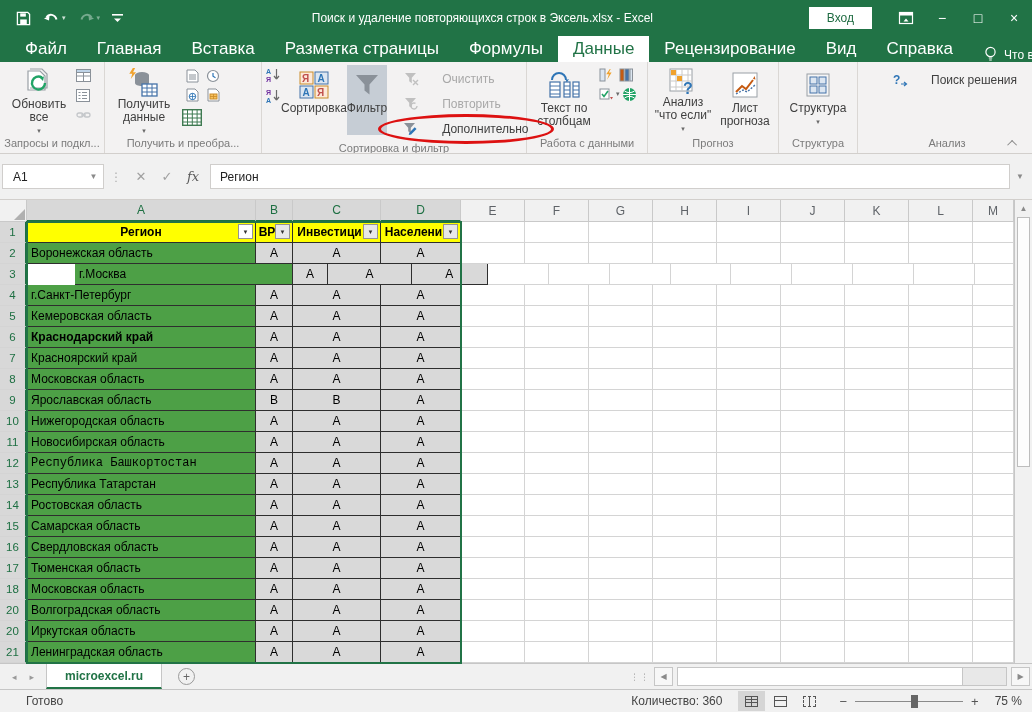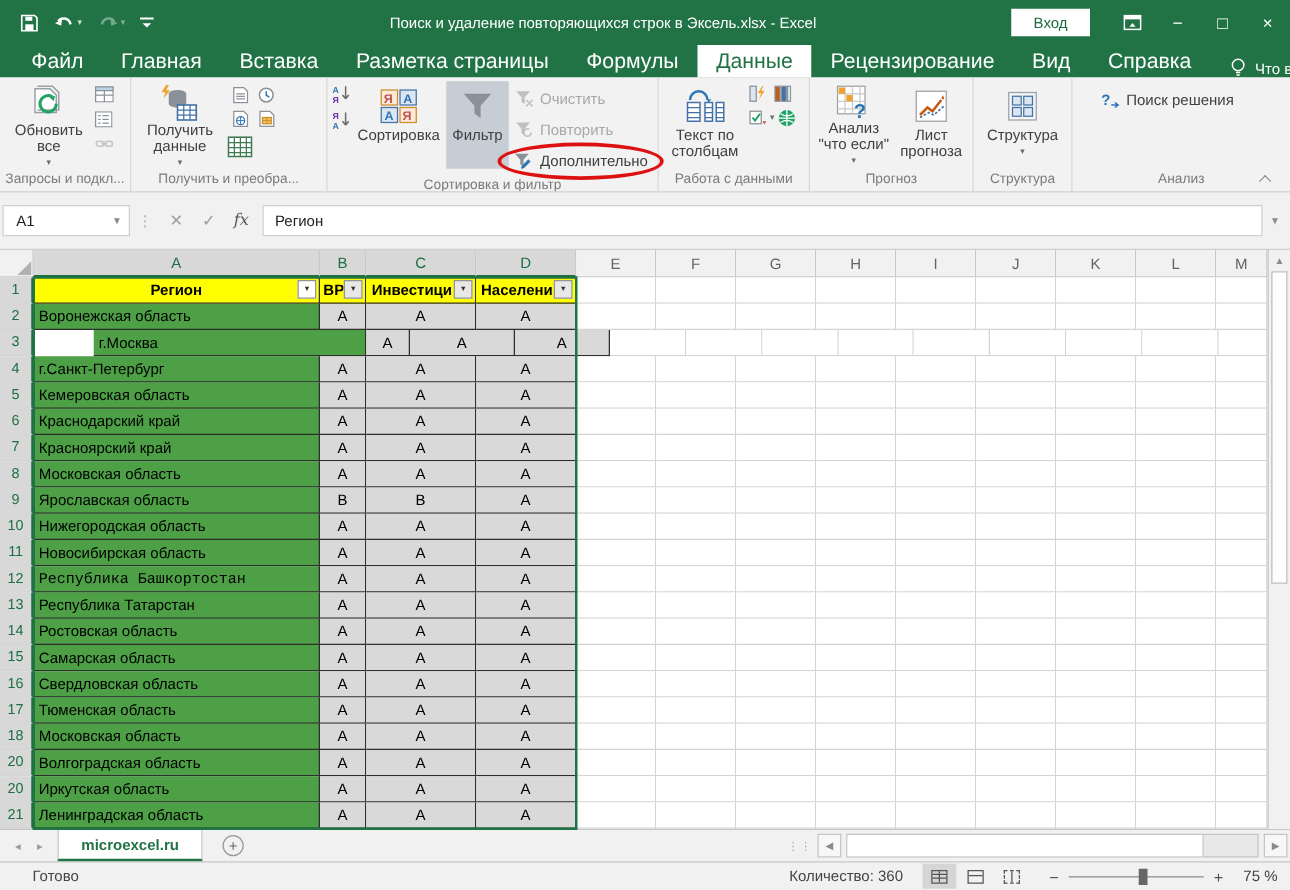--- a/index.html
+++ b/index.html
@@ -27,21 +27,21 @@
   
   .ribbon { height:92px; background:#f3f2f2; border-bottom:1px solid #d2cfcc; display:flex; position:relative; }
   .rgroup { display:flex; flex-direction:column; border-right:1px solid #dad7d4; flex:0 0 auto; }
   .rg-body { flex:1; display:flex; align-items:flex-start; padding:3px 3px 0 3px; }
   .rg-label { height:18px; text-align:center; font-size:11px; color:#7b7b7b; line-height:16px; white-space:nowrap; padding:0 4px; overflow:hidden; }
   .bigbtn { display:flex; flex-direction:column; align-items:center; width:72px; height:70px; font-size:12px; line-height:13px; text-align:center; color:#3f3f3f; padding-top:3px; cursor:default; }
   .bigbtn .bicon { height:34px; display:flex; align-items:center; justify-content:center; }
   .bigbtn.pressed { background:#c6cdd5; }
   .dda { font-size:7px; color:#6a6a6a; }
   .smallcol { display:flex; flex-direction:column; gap:1px; }
-  .smallbtn { display:flex; align-items:center; gap:5px; height:22px; font-size:12px; color:#3f3f3f; padding:0 4px; white-space:nowrap; }
+  .smallbtn { display:flex; align-items:center; gap:23px; height:22px; font-size:12px; color:#3f3f3f; padding:0 16px; white-space:nowrap; }
   .smallbtn.disabled { color:#a8a8a8; }
   .icon16 { width:16px; height:16px; display:flex; align-items:center; justify-content:center; flex:0 0 auto; }
   .minicl { display:grid; grid-template-columns:20px 20px; gap:1px; margin-left:2px; }
   .minicl .icon16 { width:20px; height:18px; }
   .adv-wrap { position:relative; }
   .adv-annot { position:absolute; left:-9px; top:-4px; width:calc(100% + 18px); height:calc(100% + 8px); border:3px solid #dd1111; border-radius:50%; pointer-events:none; }
   .ribbon-collapse { position:absolute; right:10px; bottom:4px; width:18px; height:12px; display:flex; align-items:center; justify-content:center; }
   .chev-up { width:7px; height:7px; border-left:1.5px solid #8a8a8a; border-top:1.5px solid #8a8a8a; transform:rotate(45deg) translateY(2px); }
 
   
@@ -607,21 +607,21 @@
           <div class="cell" style="width: 64px;"></div>
           <div class="cell" style="width: 64px;"></div>
           <div class="cell" style="width: 64px;"></div>
           <div class="cell" style="width: 64px;"></div>
           <div class="cell" style="width: 64px;"></div>
           <div class="cell" style="width: 64px;"></div>
           <div class="cell" style="width: 41px;"></div>
         </div>
         <div class="grow">
           <div class="rownum sel">6</div>
-          <div class="cell region" style="width: 229px;">Краснодарский край</div>
+          <div class="cell region" style="width: 229px; font-weight: bold;">Краснодарский край</div>
           <div class="cell val" style="width: 37px;">А</div>
           <div class="cell val" style="width: 88px;">А</div>
           <div class="cell val" style="width: 80px;">А</div>
           <div class="cell" style="width: 64px;"></div>
           <div class="cell" style="width: 64px;"></div>
           <div class="cell" style="width: 64px;"></div>
           <div class="cell" style="width: 64px;"></div>
           <div class="cell" style="width: 64px;"></div>
           <div class="cell" style="width: 64px;"></div>
           <div class="cell" style="width: 64px;"></div>

